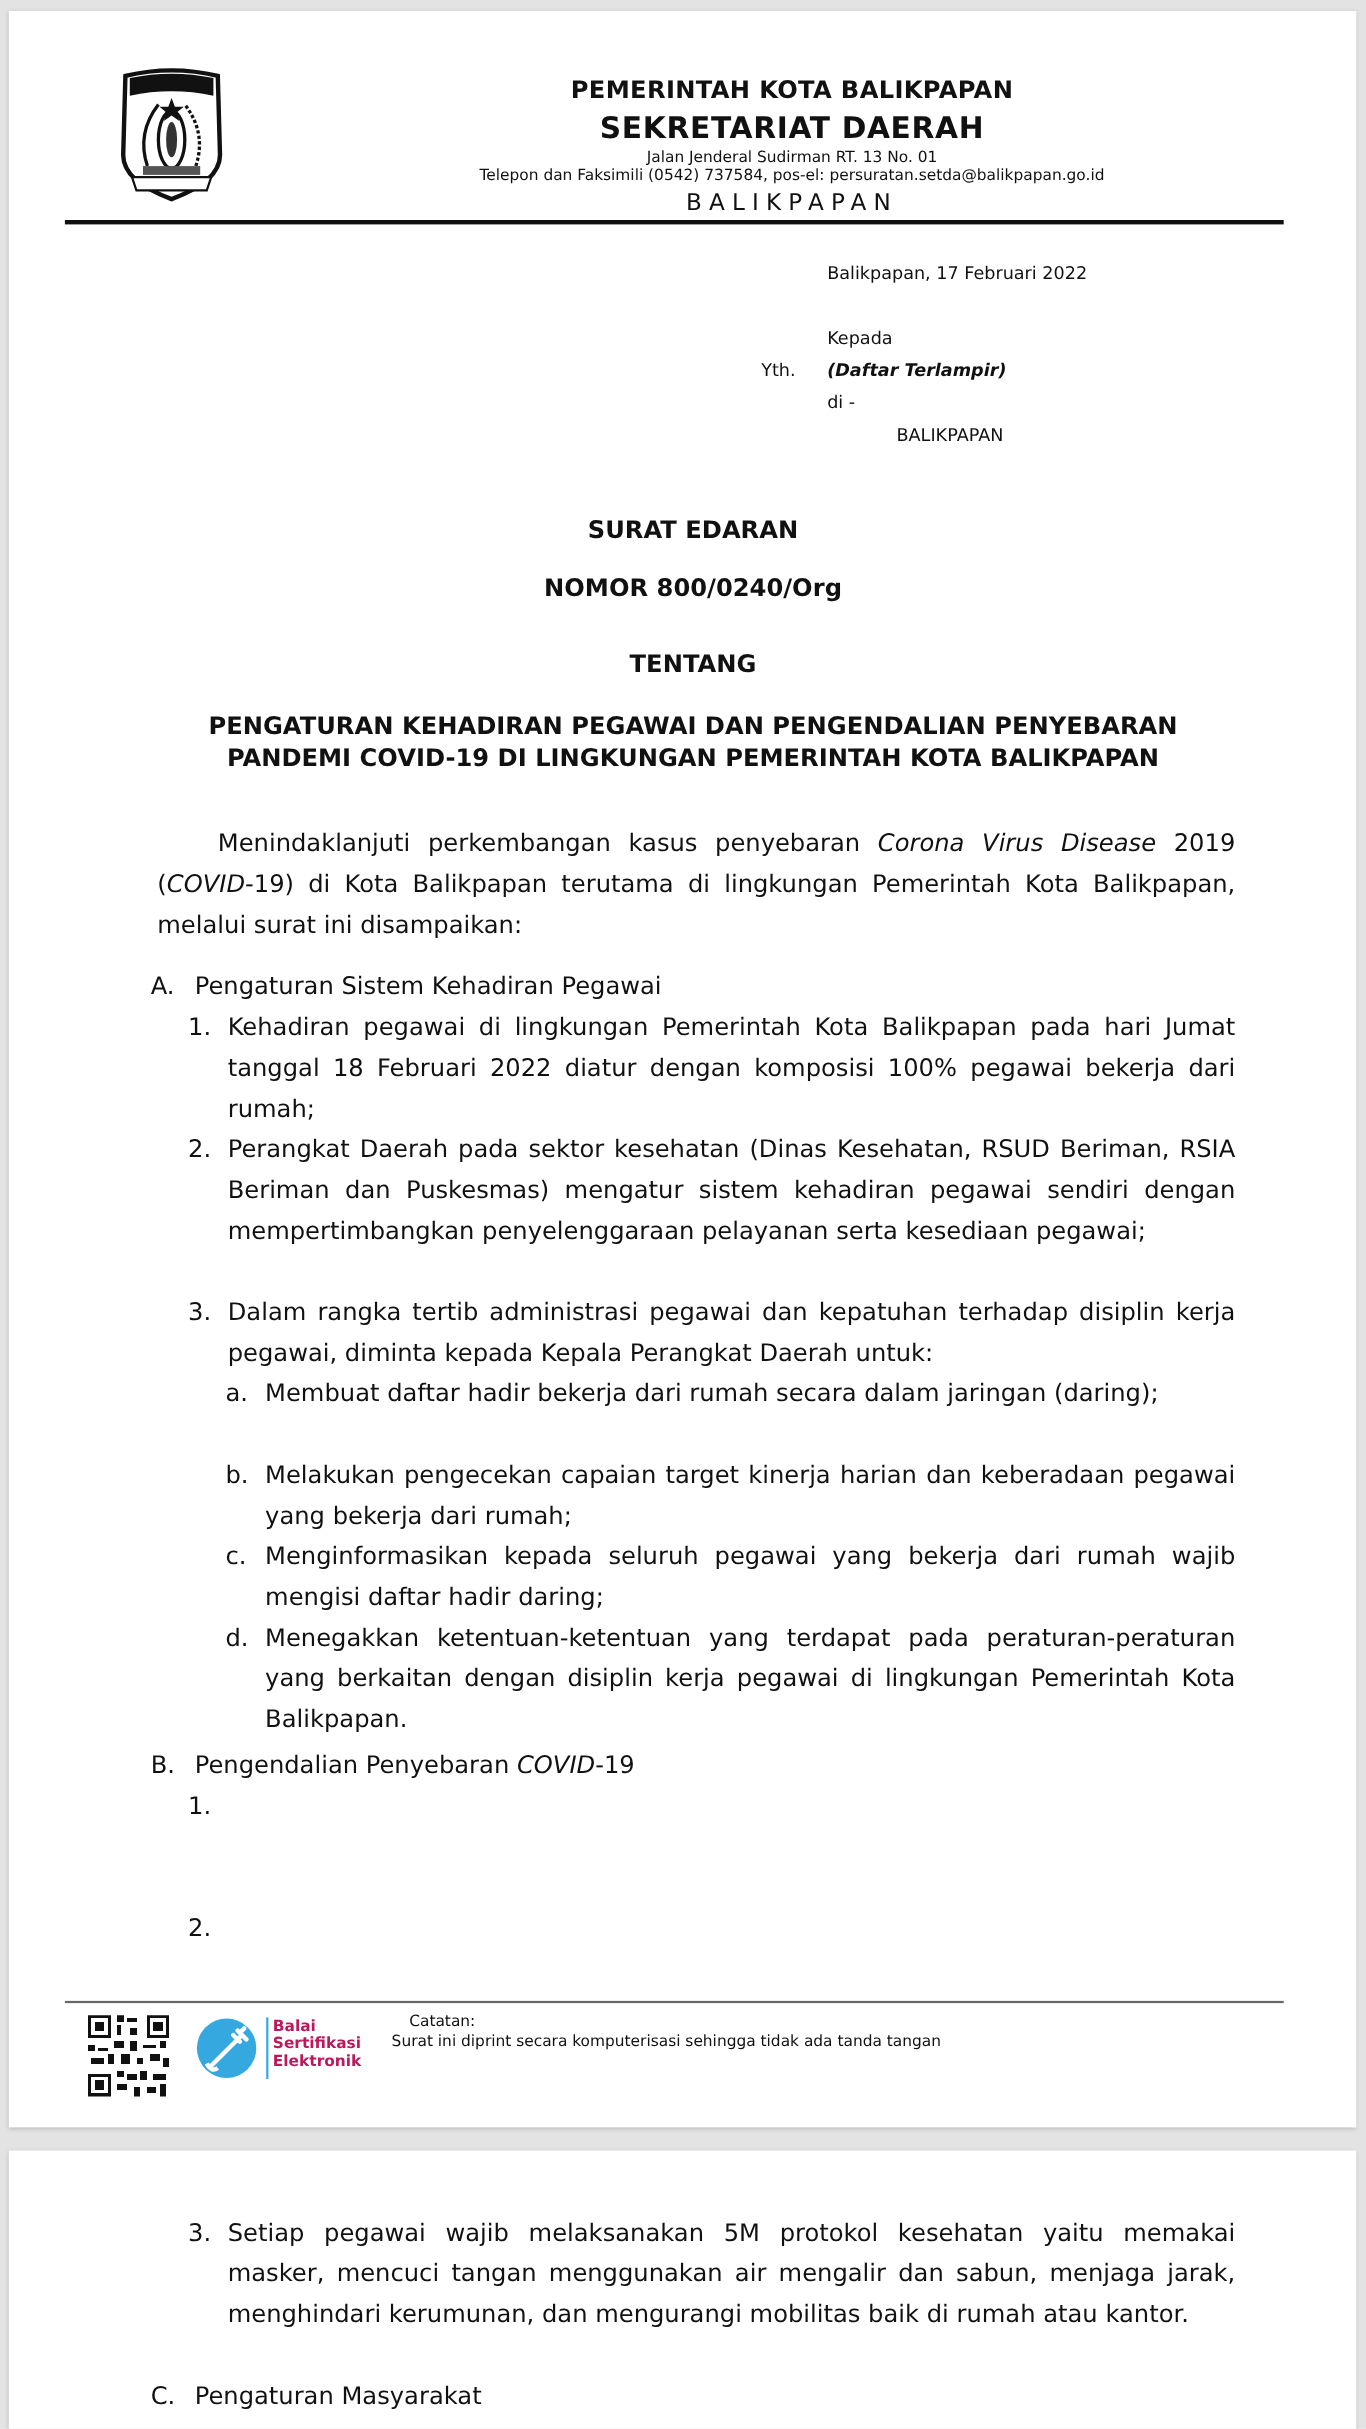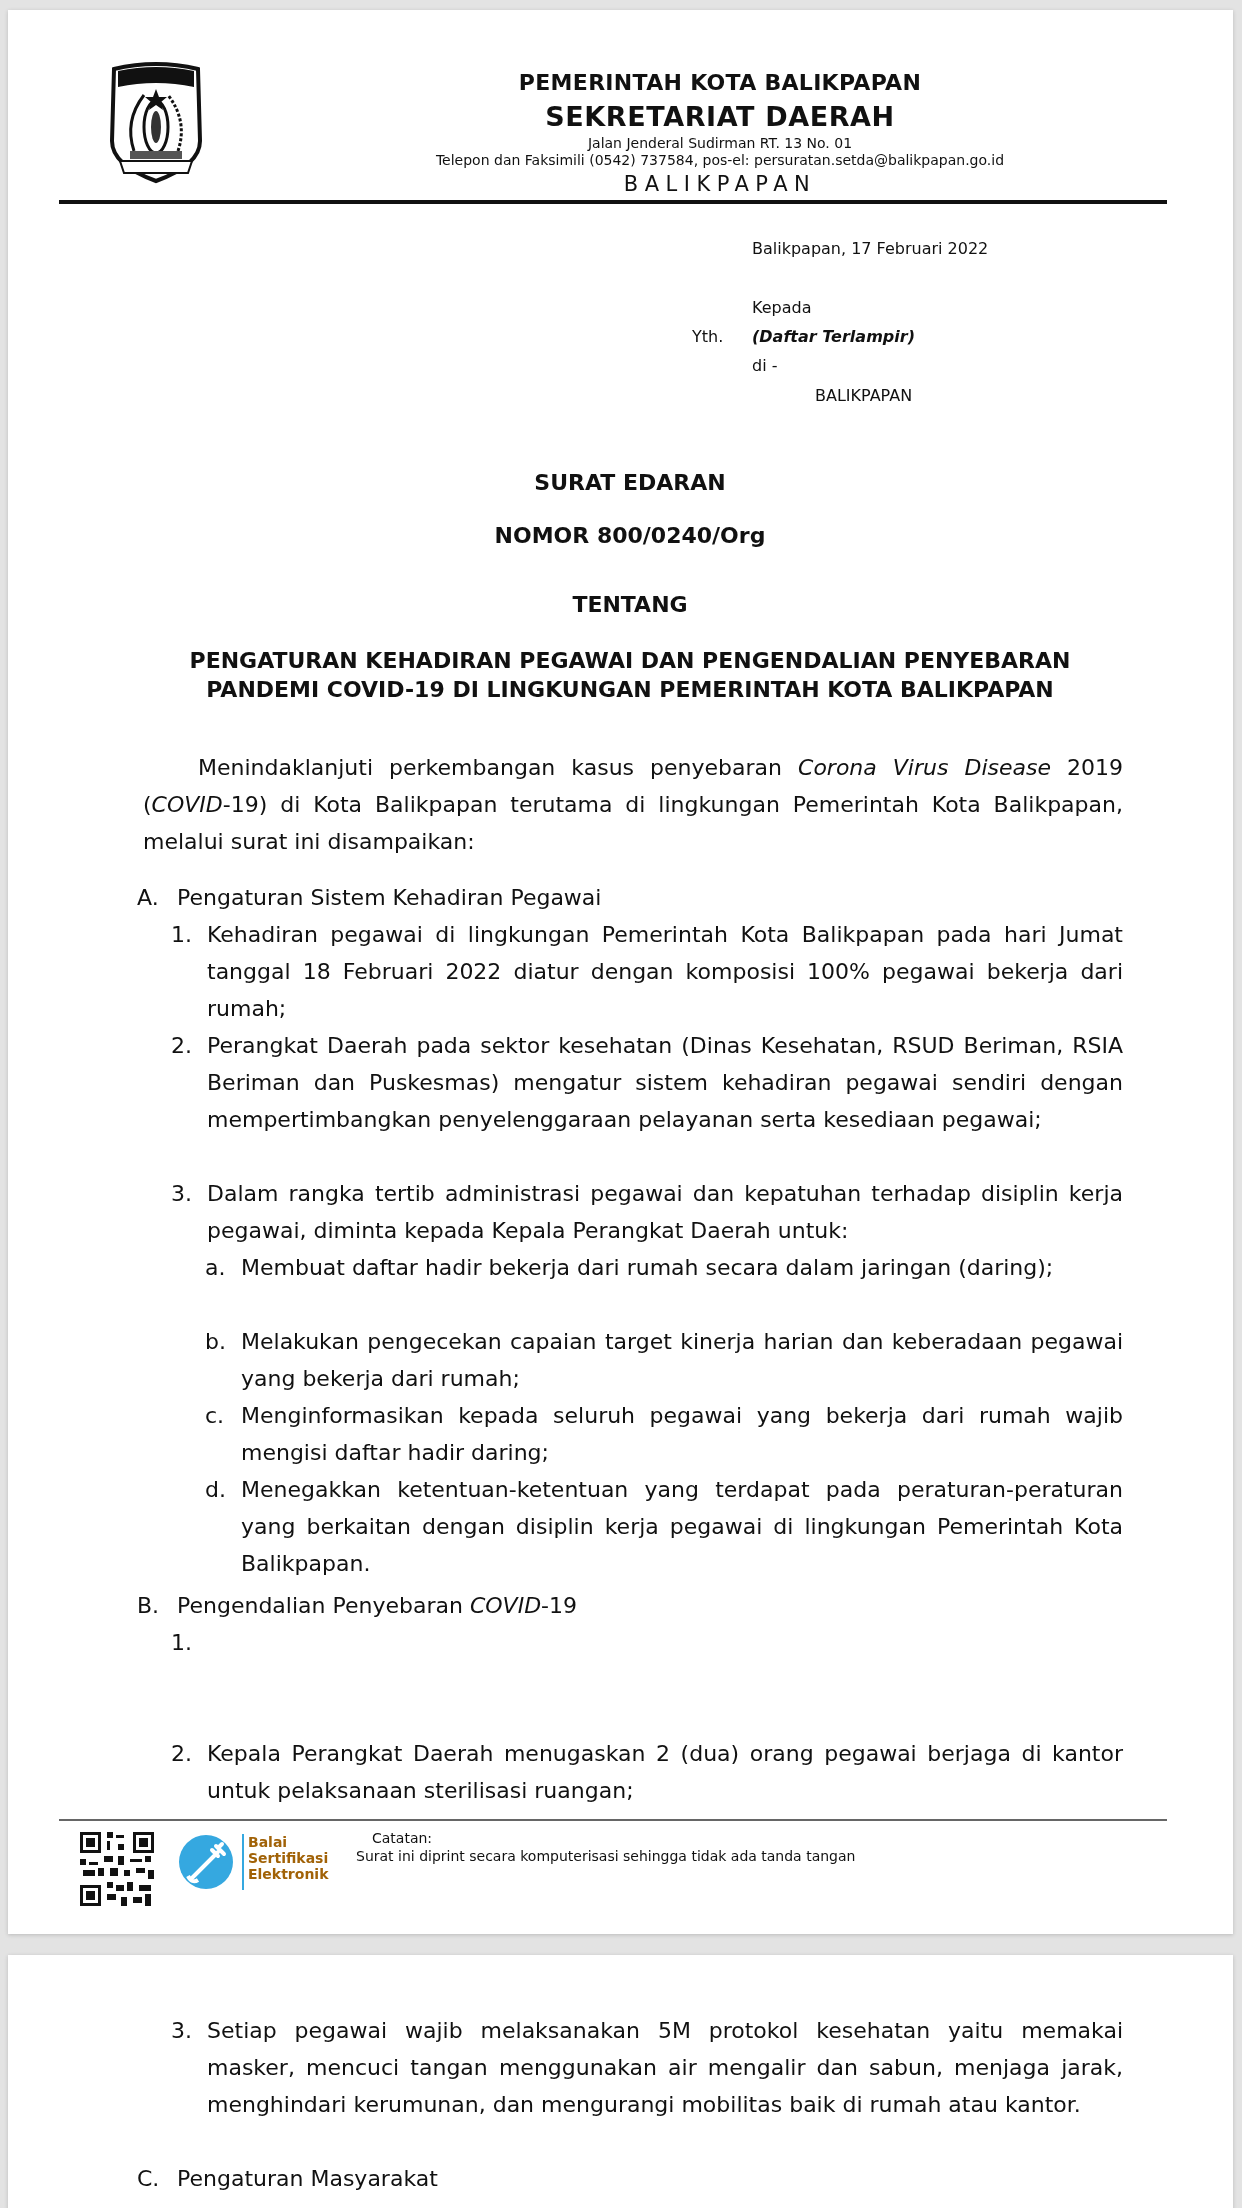--- a/index.html
+++ b/index.html
@@ -51,21 +51,21 @@
   .item .num { position: absolute; left: -36px; top: 0; }
   .lvl1 { left: 207px; width: 916px; }
   .lvl2 { left: 241px; width: 882px; }
   i { }
 
   
   .rule-thin { position: absolute; left: 59px; width: 1108px; top: 1819px; height: 2px; background: #666; }
   .qr { position: absolute; left: 80px; top: 1832px; width: 74px; height: 74px; }
   .bsre-logo { position: absolute; left: 178px; top: 1834px; width: 56px; height: 56px; }
   .bsre-bar { position: absolute; left: 242px; top: 1834px; width: 2px; height: 56px; background: #35a8e0; }
-  .bsre-text { position: absolute; left: 248px; top: 1834px; font-size: 14px; line-height: 16px; font-weight: bold; color: #a16207; }
+  .bsre-text { position: absolute; left: 248px; top: 1834px; font-size: 14px; line-height: 16px; font-weight: bold; color: #be185d; }
   .note-lbl { position: absolute; left: 372px; top: 1830px; font-size: 14px; }
   .note-txt { position: absolute; left: 356px; top: 1848px; font-size: 14px; }
 </style>
 </head>
 <body>
 
 <div class="page" id="page1"></div>
 
 <svg class="emblem" viewBox="0 0 104 124">
   <path d="M10 8 Q52 -2 94 8 L96 80 Q96 104 52 120 Q8 104 8 80 Z" fill="#fff" stroke="#111" stroke-width="4"></path>
@@ -108,21 +108,21 @@
 <div class="item lvl1" style="top:1175px;"><span class="num">3.</span><span>Dalam rangka tertib administrasi pegawai dan kepatuhan terhadap disiplin kerja pegawai, diminta kepada Kepala Perangkat Daerah untuk:</span></div>
 
 <div class="item lvl2" style="top:1249px;"><span class="num">a.</span><span>Membuat daftar hadir bekerja dari rumah secara dalam jaringan (daring);</span></div>
 <div class="item lvl2" style="top:1323px;"><span class="num">b.</span><span>Melakukan pengecekan capaian target kinerja harian dan keberadaan pegawai yang bekerja dari rumah;</span></div>
 <div class="item lvl2" style="top:1397px;"><span class="num">c.</span><span>Menginformasikan kepada seluruh pegawai yang bekerja dari rumah wajib mengisi daftar hadir daring;</span></div>
 <div class="item lvl2" style="top:1471px;"><span class="num">d.</span><span>Menegakkan ketentuan-ketentuan yang terdapat pada peraturan-peraturan yang berkaitan dengan disiplin kerja pegawai di lingkungan Pemerintah Kota Balikpapan.</span></div>
 
 <div class="hdr" style="left:137px; top:1587px;"><span class="lbl">B.</span><span>Pengendalian Penyebaran </span><i>COVID</i><span>-19</span></div>
 
 <div class="item lvl1" style="top:1624px;"><span class="num">1.</span></div>
-<div class="item lvl1" style="top:1735px;"><span class="num">2.</span><span>Kepala Perangkat Daerah menugaskan 2 (dua) orang pegawai berjaga di kantor untuk pelaksanaan sterilisasi ruangan;</span></div>
+<div class="item lvl1" style="top:1735px;"><span class="num">2.</span></div>
 
 <div class="rule-thin"></div>
 <svg class="qr" viewBox="0 0 25 25" shape-rendering="crispEdges">
   <rect width="25" height="25" fill="#fff"></rect>
   <g fill="#111">
     <rect x="0" y="0" width="7" height="7"></rect>
       <rect x="1" y="1" width="5" height="5" fill="#fff"></rect>
       <rect x="2" y="2" width="3" height="3"></rect>
     <rect x="18" y="0" width="7" height="7"></rect>
       <rect x="19" y="1" width="5" height="5" fill="#fff"></rect>

